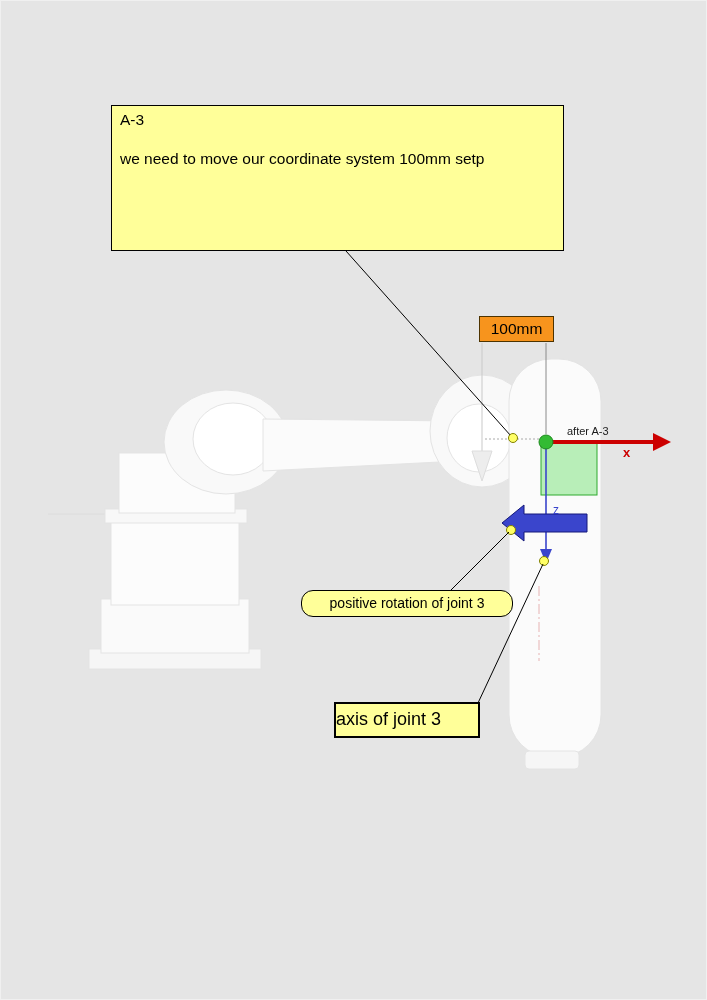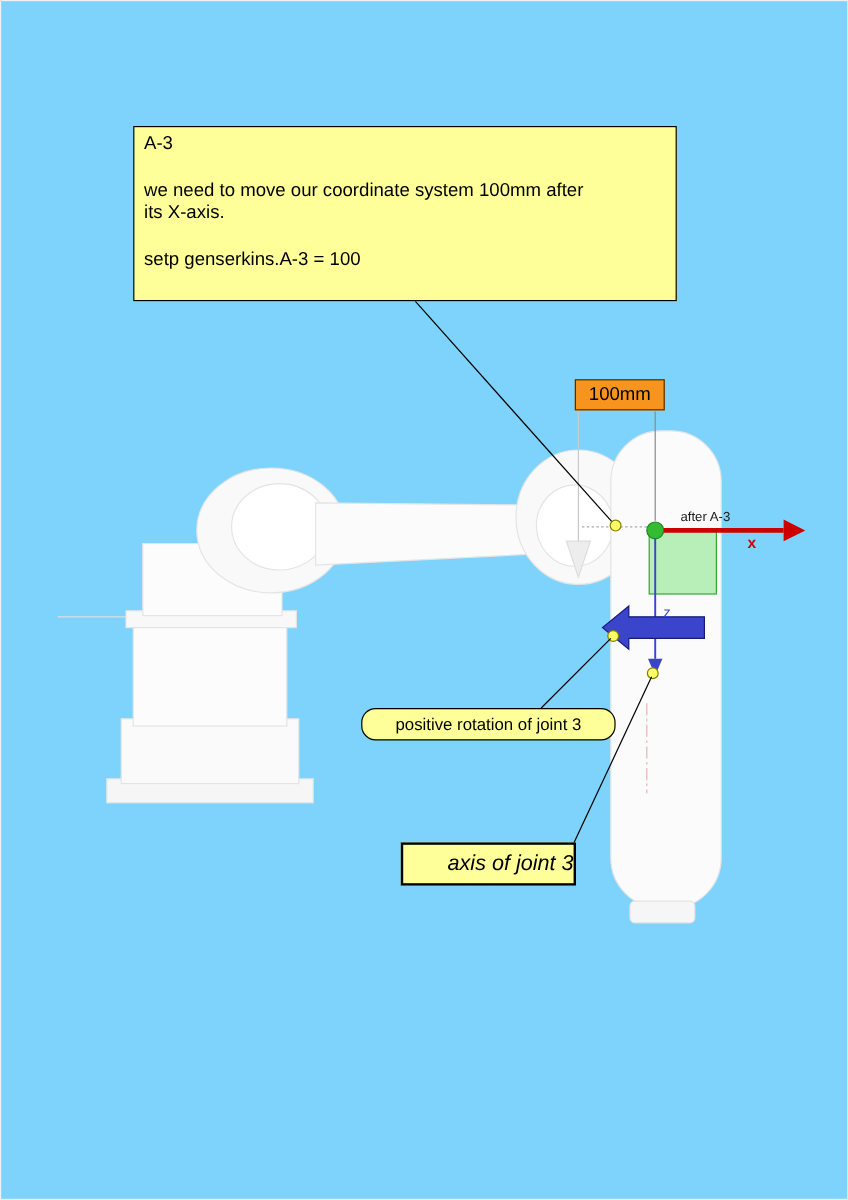--- a/index.html
+++ b/index.html
@@ -1,20 +1,20 @@
 <!DOCTYPE html>
 <html><head>
 <meta charset="utf-8">
 <style>
   * { margin:0; padding:0; box-sizing:border-box; }
   html,body { background:#ffffff; }
   body { font-family:"Liberation Sans", sans-serif; color:#000; }
   .stage {
     position:relative; width:707px; height:1000px;
-    background:#7dd3fc; overflow:hidden; border:1px solid #f0f0f0;
+    background:#e5e5e5; overflow:hidden; border:1px solid #f0f0f0;
   }
   svg.scene { position:absolute; left:0; top:0; width:707px; height:1000px; }
 
   .note-box {
     position:absolute; background:#FFFF99; border:1px solid #000000;
     color:#000;
   }
   #main-note {
     left:110px; top:104px; width:453px; height:146px;
     padding:4px 8px; font-size:15.5px; line-height:19.5px; white-space:nowrap;
@@ -31,21 +31,21 @@
   #after-label { left:566px; top:424px; font-size:11px; font-weight:normal; color:#1a1a1a; }
   #x-label { left:622px; top:444px; font-size:13px; font-weight:bold; color:#CC0000; }
   #z-label { left:552px; top:502px; font-size:12px; color:#3A45CC; }
 
   #rotation-label {
     left:300px; top:589px; width:212px; height:27px;
     text-align:center; font-size:14px; line-height:25px;border-radius:12px;
   }
   #axis-label {
     left:333px; top:701px; width:146px; height:36px; border-width:2px;
-    text-align:right; font-size:18px; line-height:31px;font-style:italic;
+    text-align:left; font-size:18px; line-height:31px;
   }
 </style>
 </head>
 <body>
 
 <div class="stage">
 
   <svg class="scene" viewBox="0 0 707 1000">
 
     <g stroke="#e4e4e4" stroke-width="1" fill="#fcfcfc">
@@ -100,24 +100,22 @@
       <circle cx="543" cy="560" r="4.5"></circle>
     </g>
 
     <line x1="508" y1="531" x2="450" y2="589" stroke="#000000" stroke-width="1"></line>
     <line x1="542" y1="563" x2="477" y2="702" stroke="#000000" stroke-width="1"></line>
   </svg>
 
   <div class="note-box" id="main-note">
     <div>A-3</div>
     <div class="spacer"></div>
-    <div>we need to move our coordinate system 100mm after</div>
-    <div>its X-axis.</div>
+    <div>we need to move our coordinate system 100mm setp</div>
     <div class="spacer"></div>
-    <div>setp genserkins.A-3 = 100</div>
   </div>
 
   <div class="distance-label">100mm</div>
 
   <div class="axis-text" id="after-label">after A-3</div>
   <div class="axis-text" id="x-label">x</div>
   <div class="axis-text" id="z-label">z</div>
 
   <div class="note-box" id="rotation-label">positive rotation of joint 3</div>
   <div class="note-box" id="axis-label">axis of joint 3</div>

